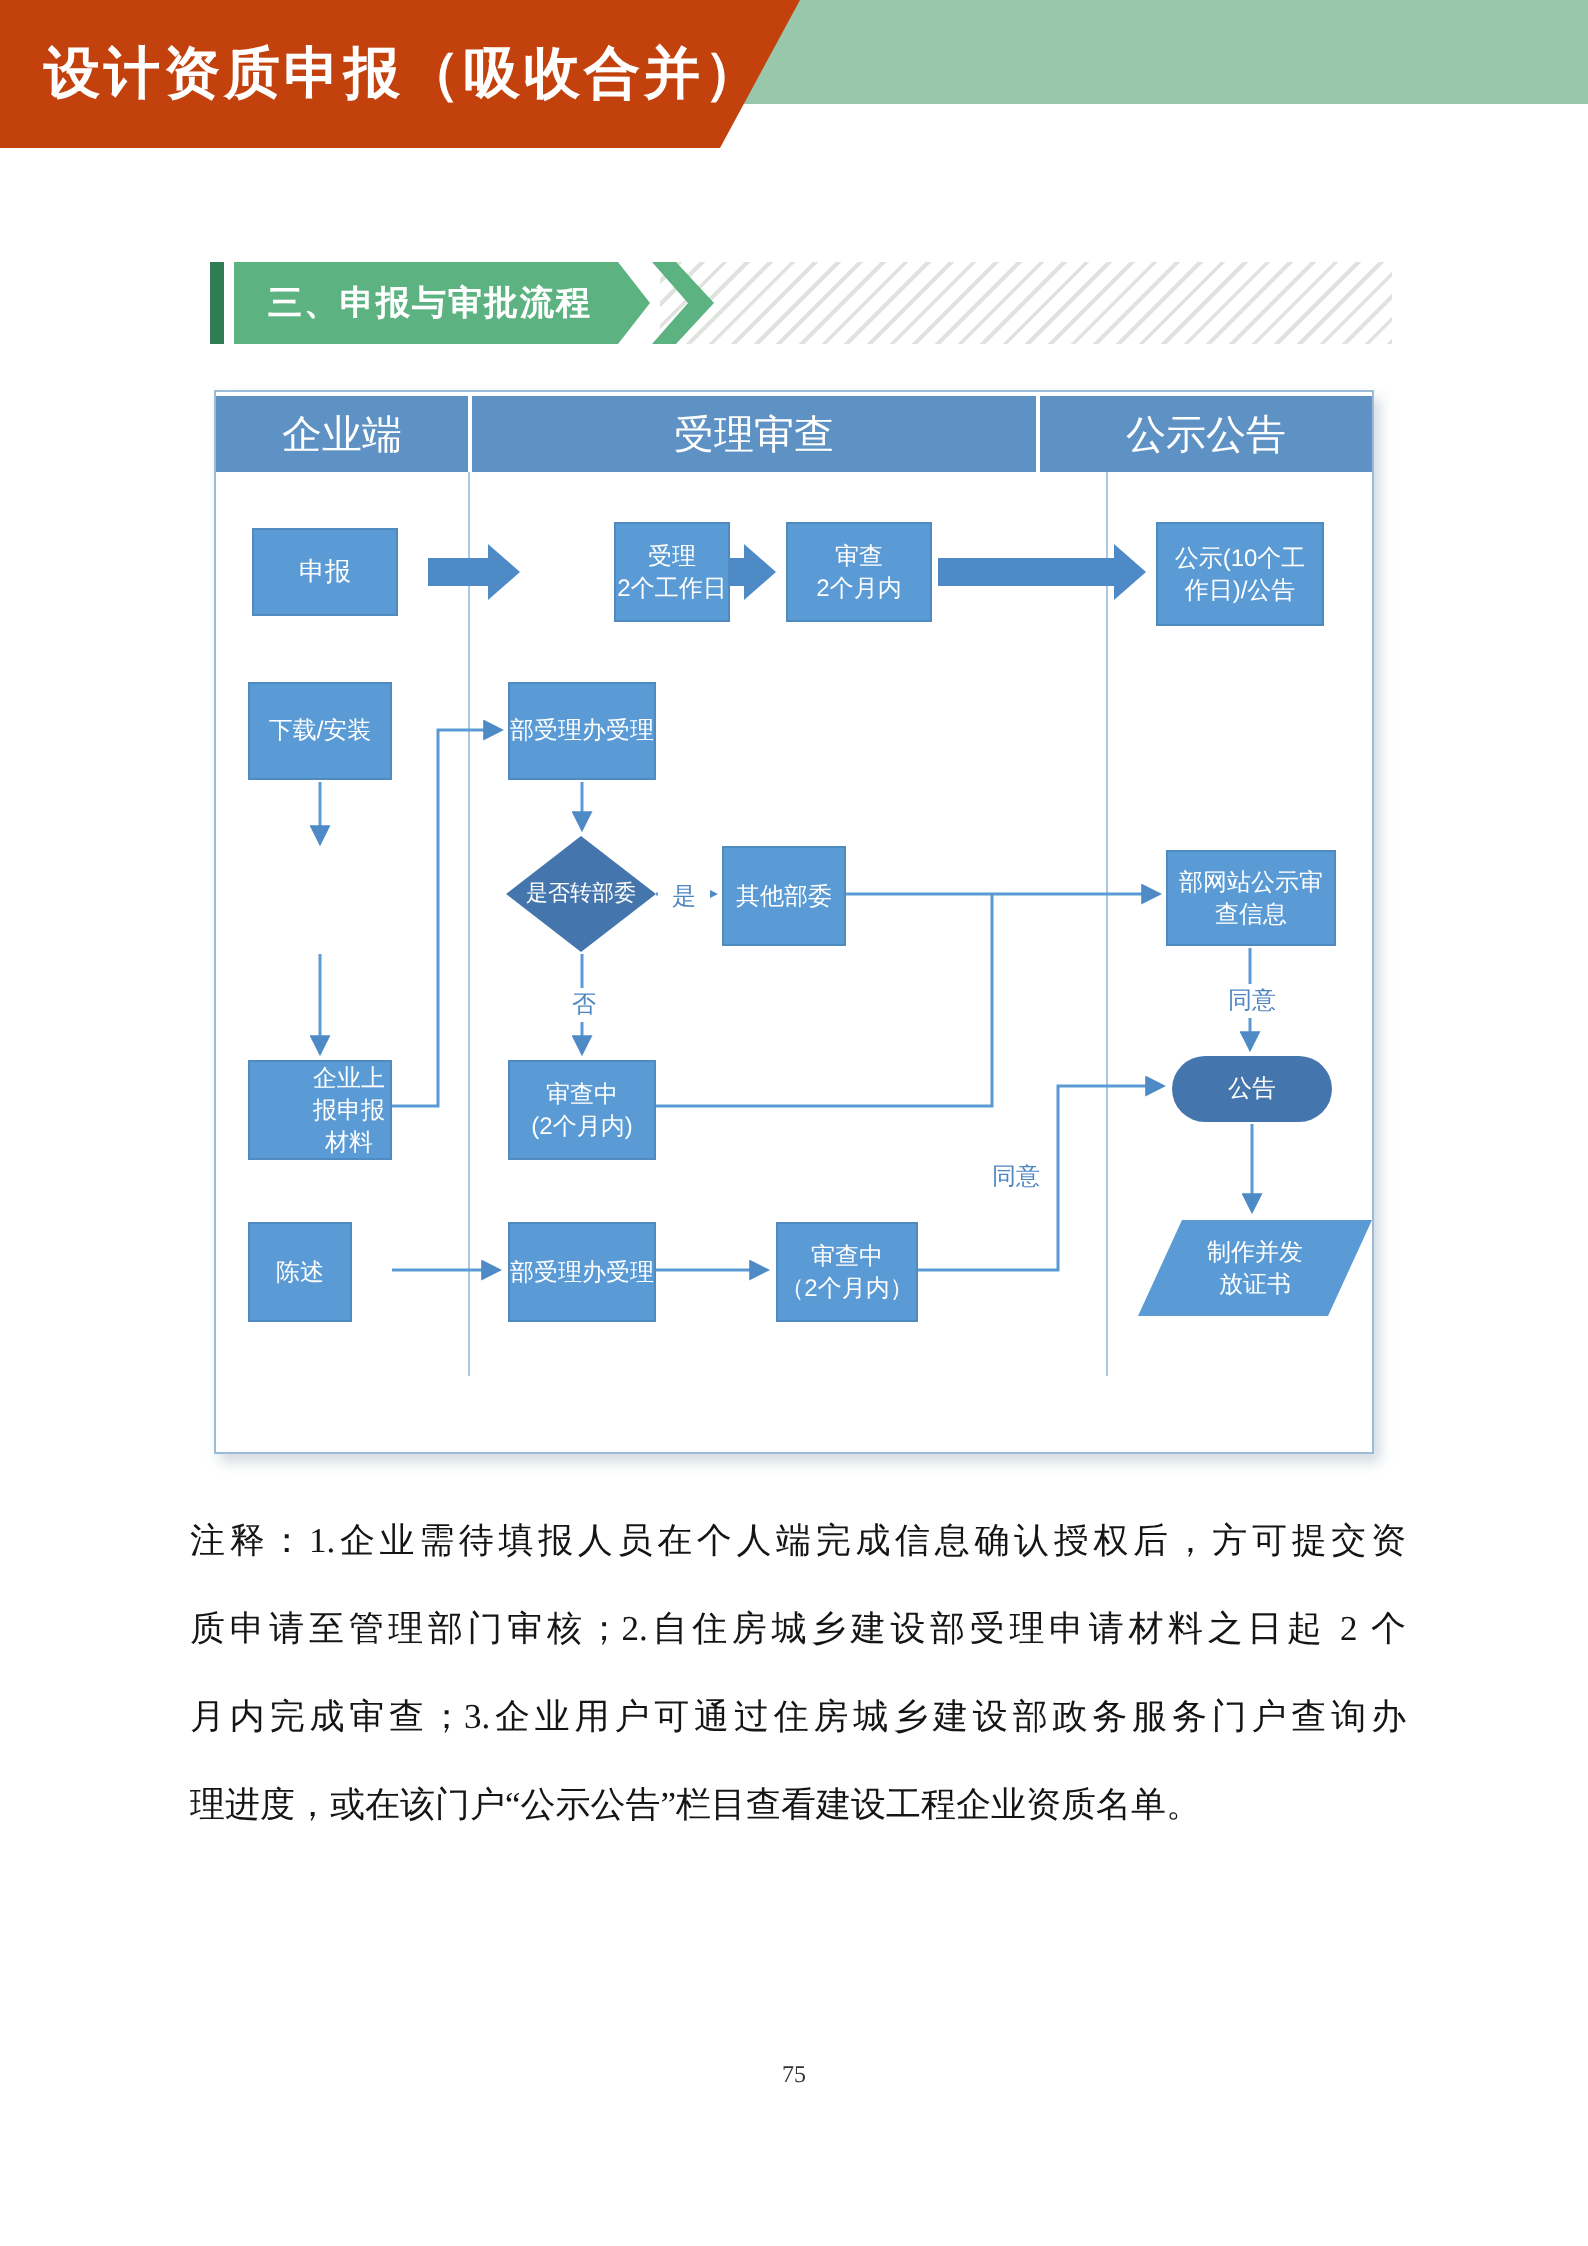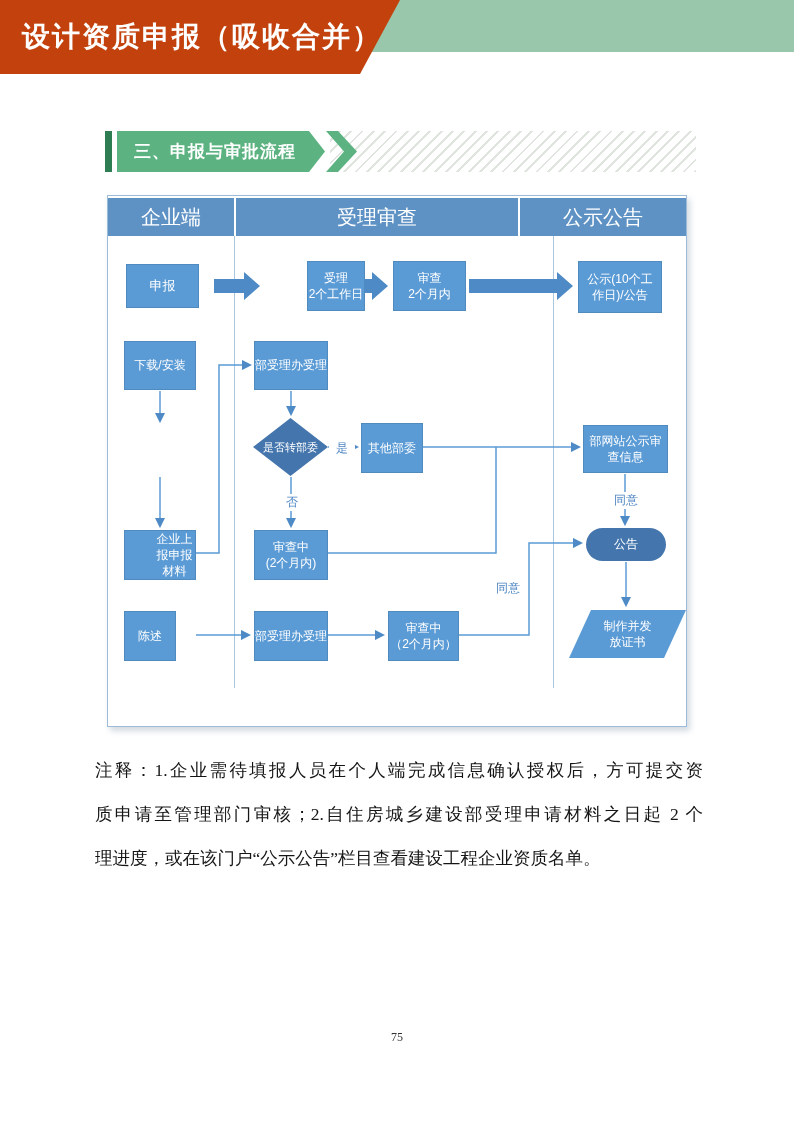--- a/index.html
+++ b/index.html
@@ -165,17 +165,18 @@
       <div class="edge-label el-yes">是</div>
       <div class="edge-label el-no">否</div>
       <div class="edge-label el-agree1">同意</div>
       <div class="edge-label el-agree2">同意</div>
     </div>
   </div>
 
   <div class="note">
     <div class="note-line">注释：1.企业需待填报人员在个人端完成信息确认授权后，方可提交资</div>
     <div class="note-line">质申请至管理部门审核；2.自住房城乡建设部受理申请材料之日起 2 个</div>
+    <div class="note-line">月内完成审查；3.企业用户可通过住房城乡建设部政务服务门户查询办</div>
     <div class="note-line last">理进度，或在该门户“公示公告”栏目查看建设工程企业资质名单。</div>
   </div>
 
   <div class="pageno">75</div>
 </div>
 
 </body></html>

